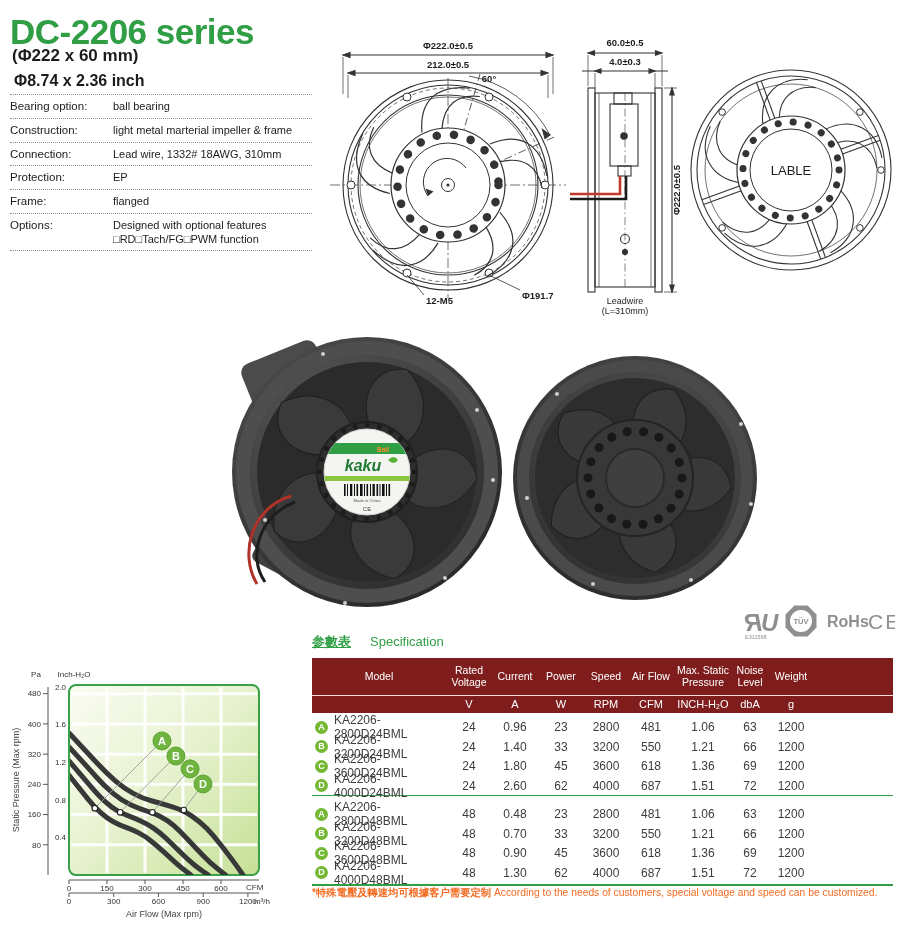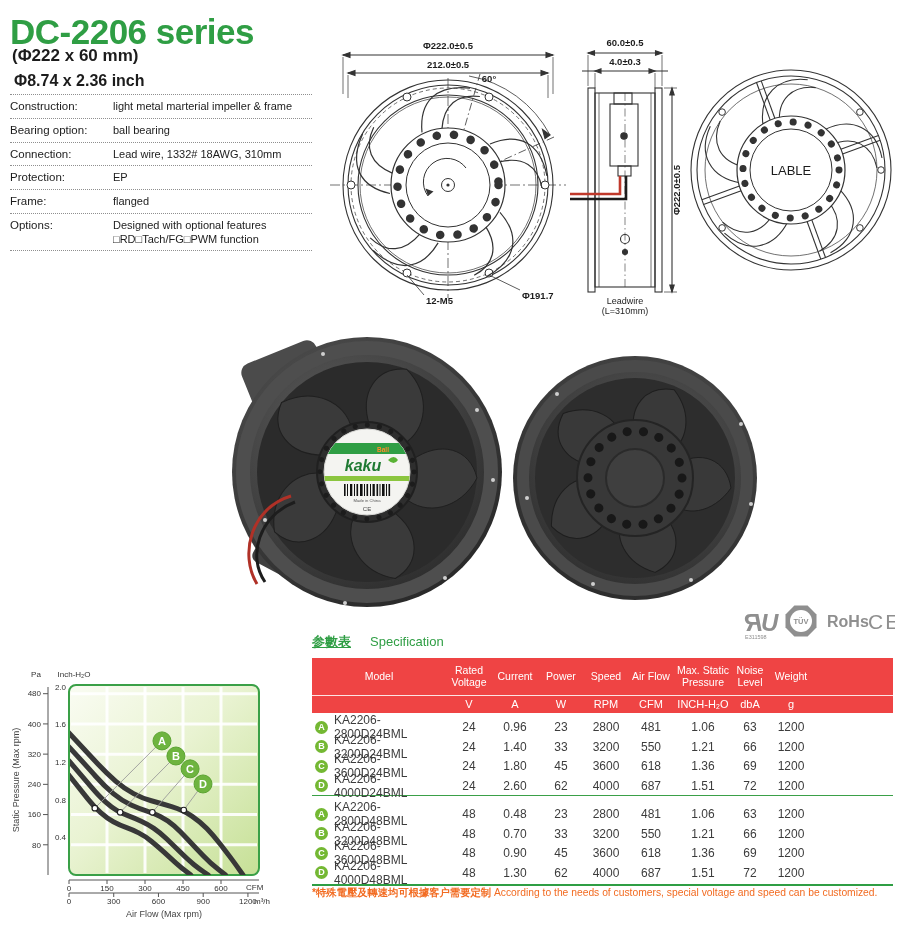--- a/index.html
+++ b/index.html
@@ -19,21 +19,21 @@
   .dim{font-size:9.5px;font-weight:bold;fill:#1d1d1d;}
   .dims{font-size:9px;fill:#1d1d1d;}
   .tk{font-size:8px;fill:#333;}
   .unit{font-size:8px;fill:#333;}
   .badge-txt{font-size:11px;font-weight:bold;fill:#fff;}
   
   .sec-title{position:absolute;left:312px;top:633px;font-size:13px;color:#2f9e44;}
   .sec-title .zh{font-weight:bold;margin-right:19px;text-decoration:underline;}
   .spec-table{position:absolute;left:312px;top:658px;width:581px;}
   .tb-row{display:grid;grid-template-columns:134px 46px 46px 46px 44px 46px 58px 36px 46px 1fr;align-items:center;}
-  .tb-head{background:#ef4444;color:#fff;}
+  .tb-head{background:#7f1d1d;color:#fff;}
   .tb-names{height:37px;}
   .tb-names > div{display:flex;align-items:center;justify-content:center;text-align:center;font-size:10.5px;line-height:1.12;white-space:pre-line;height:100%;}
   .tb-units{height:17px;border-top:1px solid rgba(255,255,255,0.85);}
   .tb-units > div{font-size:11px;text-align:center;line-height:17px;}
   .tb-data{height:19.5px;}
   .tb-data .c{font-size:12px;color:#3c3c3c;text-align:center;}
   .tb-data .m{display:flex;align-items:center;padding-left:3px;font-size:12px;color:#3c3c3c;}
   .badge{width:13px;height:13px;border-radius:50%;background:#74b833;color:#fff;font-size:9px;font-weight:bold;line-height:13px;text-align:center;display:inline-block;margin-right:6px;flex:0 0 13px;}
   .group-divider{border-top:1px solid #3aa047;margin:4px 0 4px 0;height:0;}
   .bottom-rule{border-top:2px solid #2f9e44;margin-top:6px;height:0;}
@@ -44,26 +44,26 @@
 <body>
 
 <div id="page">
 
   <div class="title">DC-2206 series</div>
   <div class="size-mm">(Φ222 x 60 mm)</div>
   <div class="size-inch">Φ8.74 x 2.36 inch</div>
 
   <div class="kv-list">
     <div class="kv">
+      <div class="k">Bearing option:</div>
+      <div class="v">ball bearing</div>
+    </div>
+    <div class="kv">
       <div class="k">Construction:</div>
       <div class="v">light metal marterial impeller &amp; frame</div>
-    </div>
-    <div class="kv">
-      <div class="k">Bearing option:</div>
-      <div class="v">ball bearing</div>
     </div>
     <div class="kv">
       <div class="k">Connection:</div>
       <div class="v">Lead wire, 1332# 18AWG, 310mm</div>
     </div>
     <div class="kv">
       <div class="k">Protection:</div>
       <div class="v">EP</div>
     </div>
     <div class="kv">

